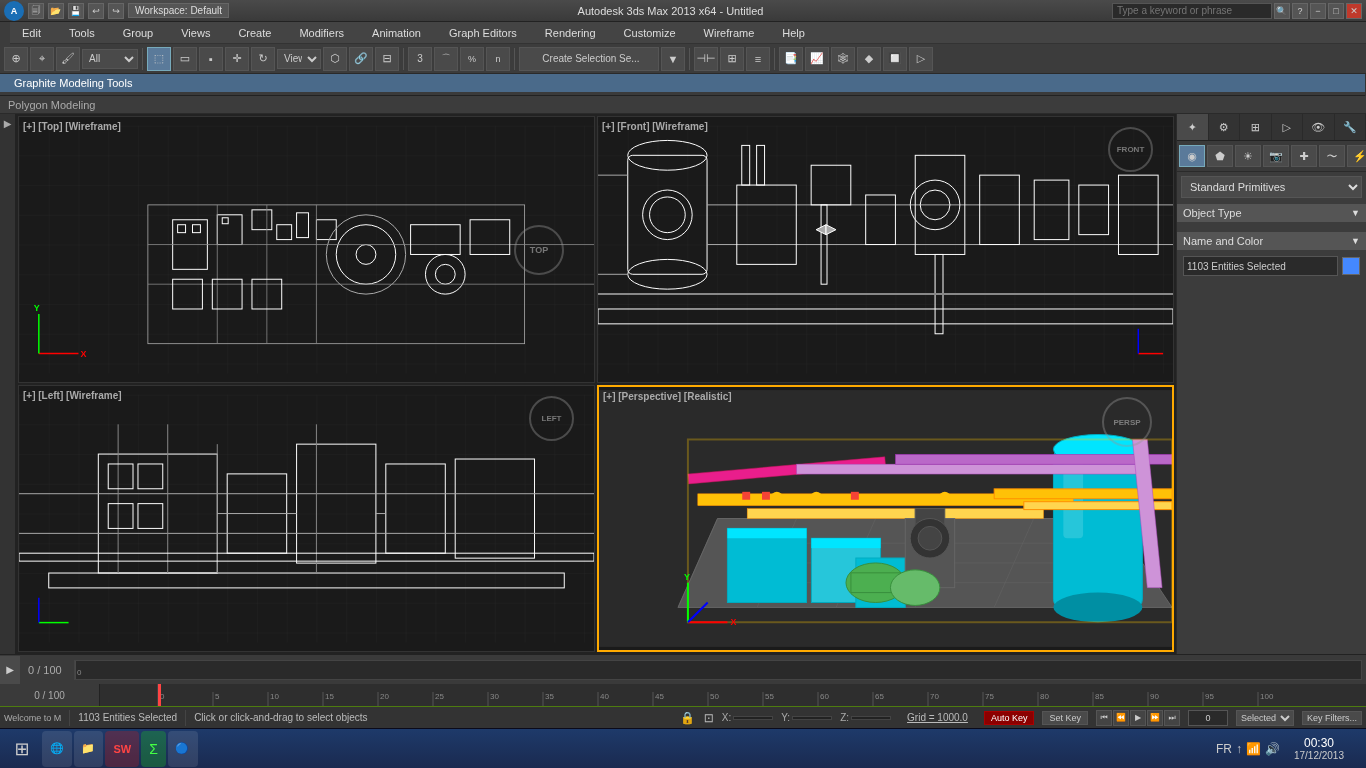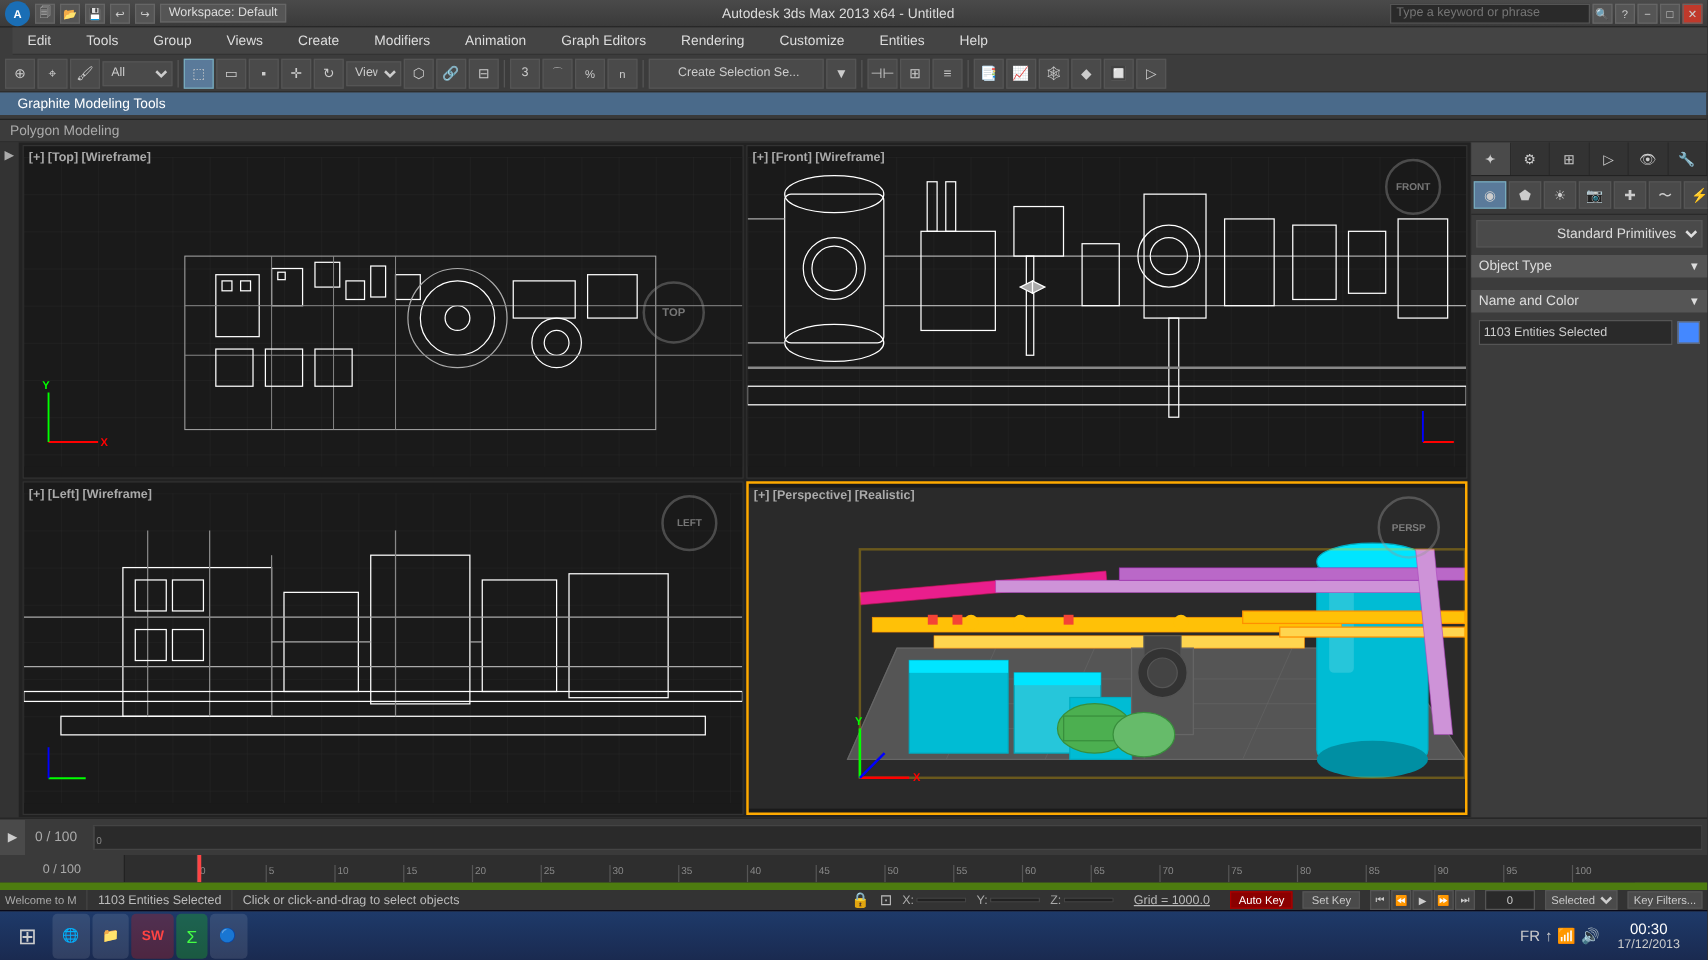--- a/index.html
+++ b/index.html
@@ -131,21 +131,20 @@
     
     .panel-dropdown {
       background: #4a4a4a;
       border: 1px solid #555;
       color: #ddd;
       font-size: 11px;
       width: calc(100% - 8px);
       margin: 4px;
       padding: 2px 4px;
       height: 22px;
-      text-align: right;
     }
 
     
     .section-header {
       background: #555;
       padding: 3px 6px;
       font-size: 11px;
       color: #ddd;
       display: flex;
       align-items: center;
@@ -220,21 +219,21 @@
     }
 
     
     #statusbar {
       height: 22px;
       background: #333;
       display: flex;
       align-items: center;
       padding: 0 4px;
       gap: 8px;
-      border-top: 6px solid #4d7c0f;
+      border-top: 1px solid #4d7c0f;
       font-size: 10px;
       color: #bbb;
     }
     .coord-field { display: flex; align-items: center; gap: 2px; }
     .coord-label { color: #aaa; }
     .coord-value { background: #222; border: 1px solid #444; padding: 1px 3px; min-width: 40px; color: #ccc; }
 
     
     #taskbar {
       height: 40px;
@@ -325,21 +324,21 @@
     <div class="menu-item">Edit</div>
     <div class="menu-item">Tools</div>
     <div class="menu-item">Group</div>
     <div class="menu-item">Views</div>
     <div class="menu-item">Create</div>
     <div class="menu-item">Modifiers</div>
     <div class="menu-item">Animation</div>
     <div class="menu-item">Graph Editors</div>
     <div class="menu-item">Rendering</div>
     <div class="menu-item">Customize</div>
-    <div class="menu-item">Entities</div>
+    <div class="menu-item">Wireframe</div>
     <div class="menu-item">Help</div>
   </div>
 
   <div id="toolbar">
     <div class="tb-btn">⊕</div>
     <div class="tb-btn">⌖</div>
     <div class="tb-btn">🖌</div>
     <select class="tb-select" style="width:56px">
       <option>All</option>
     </select>

